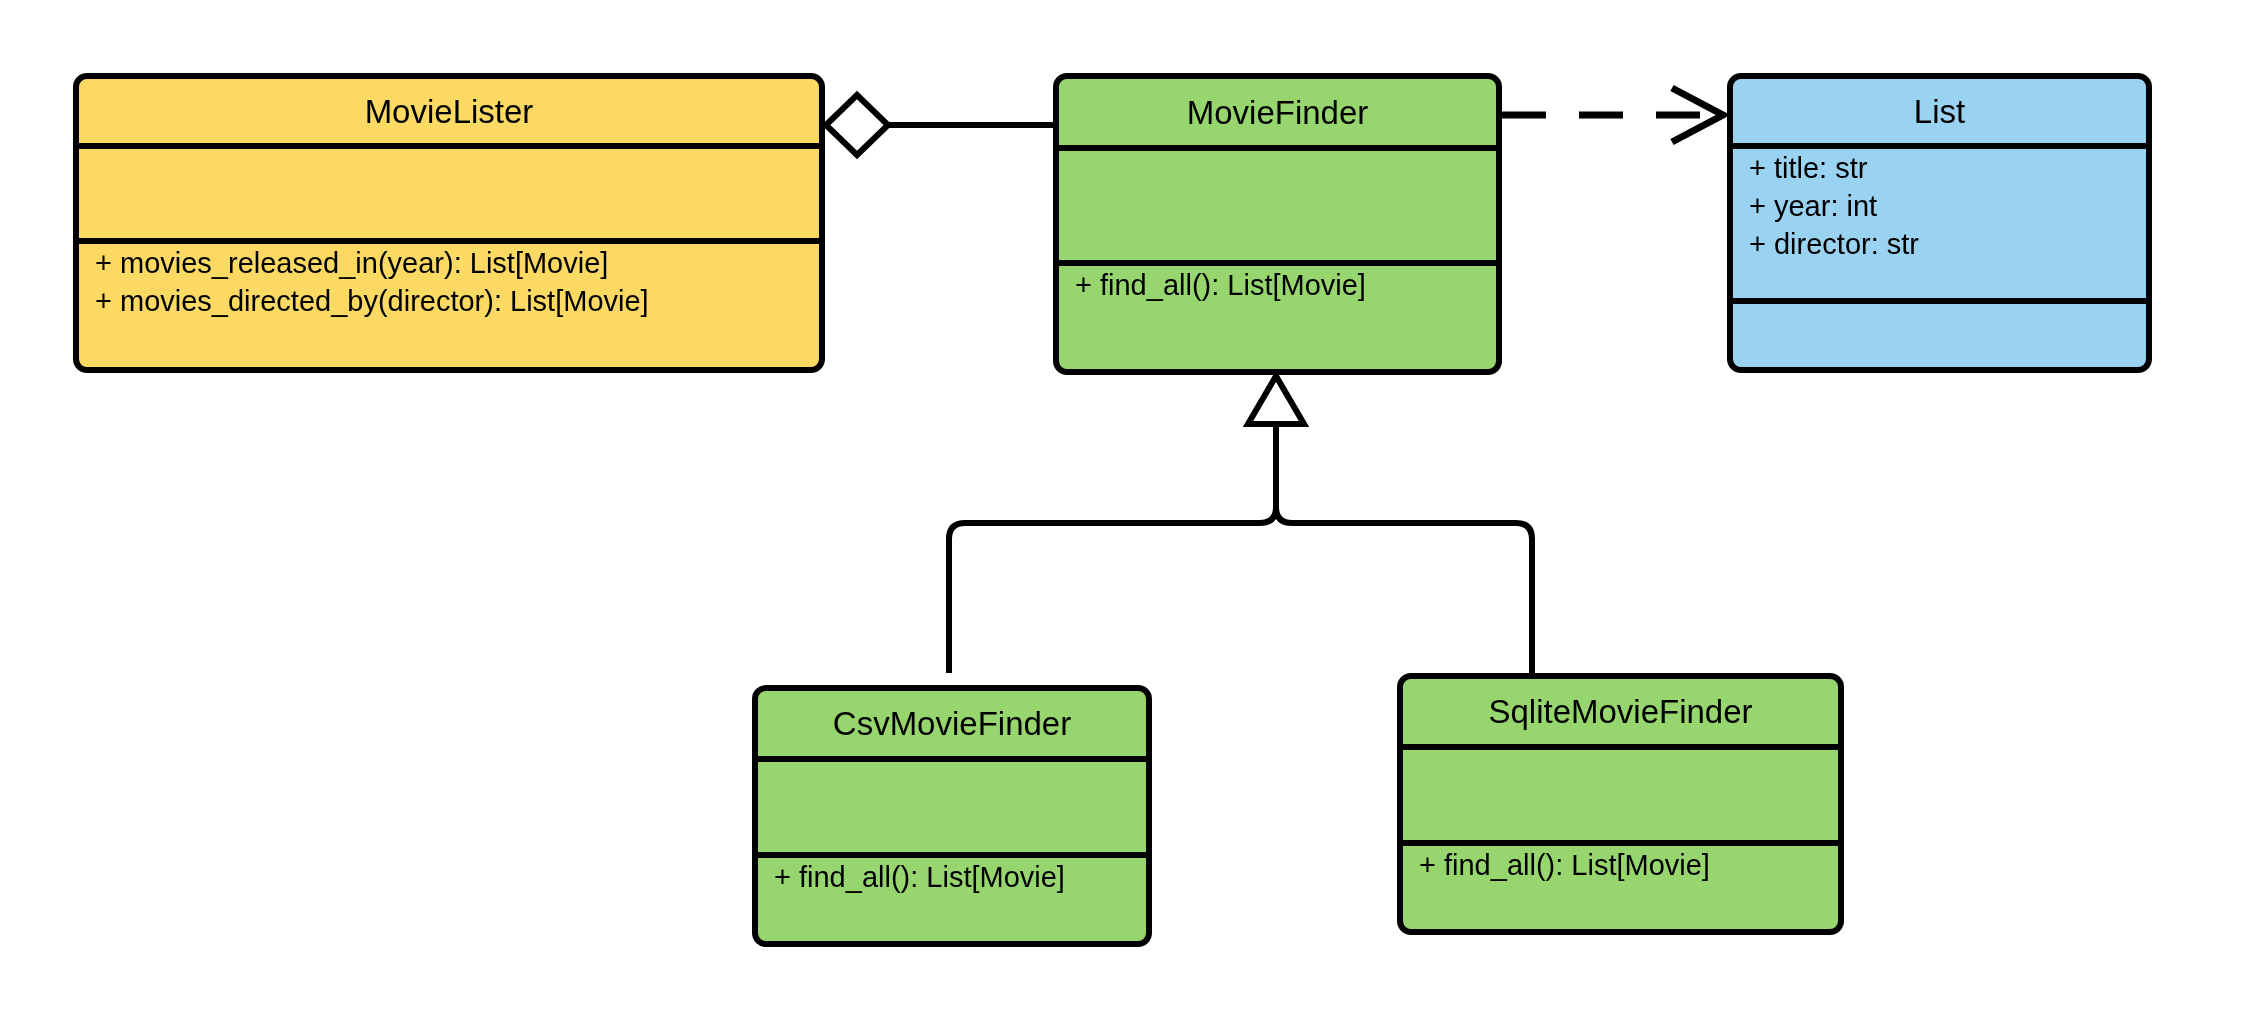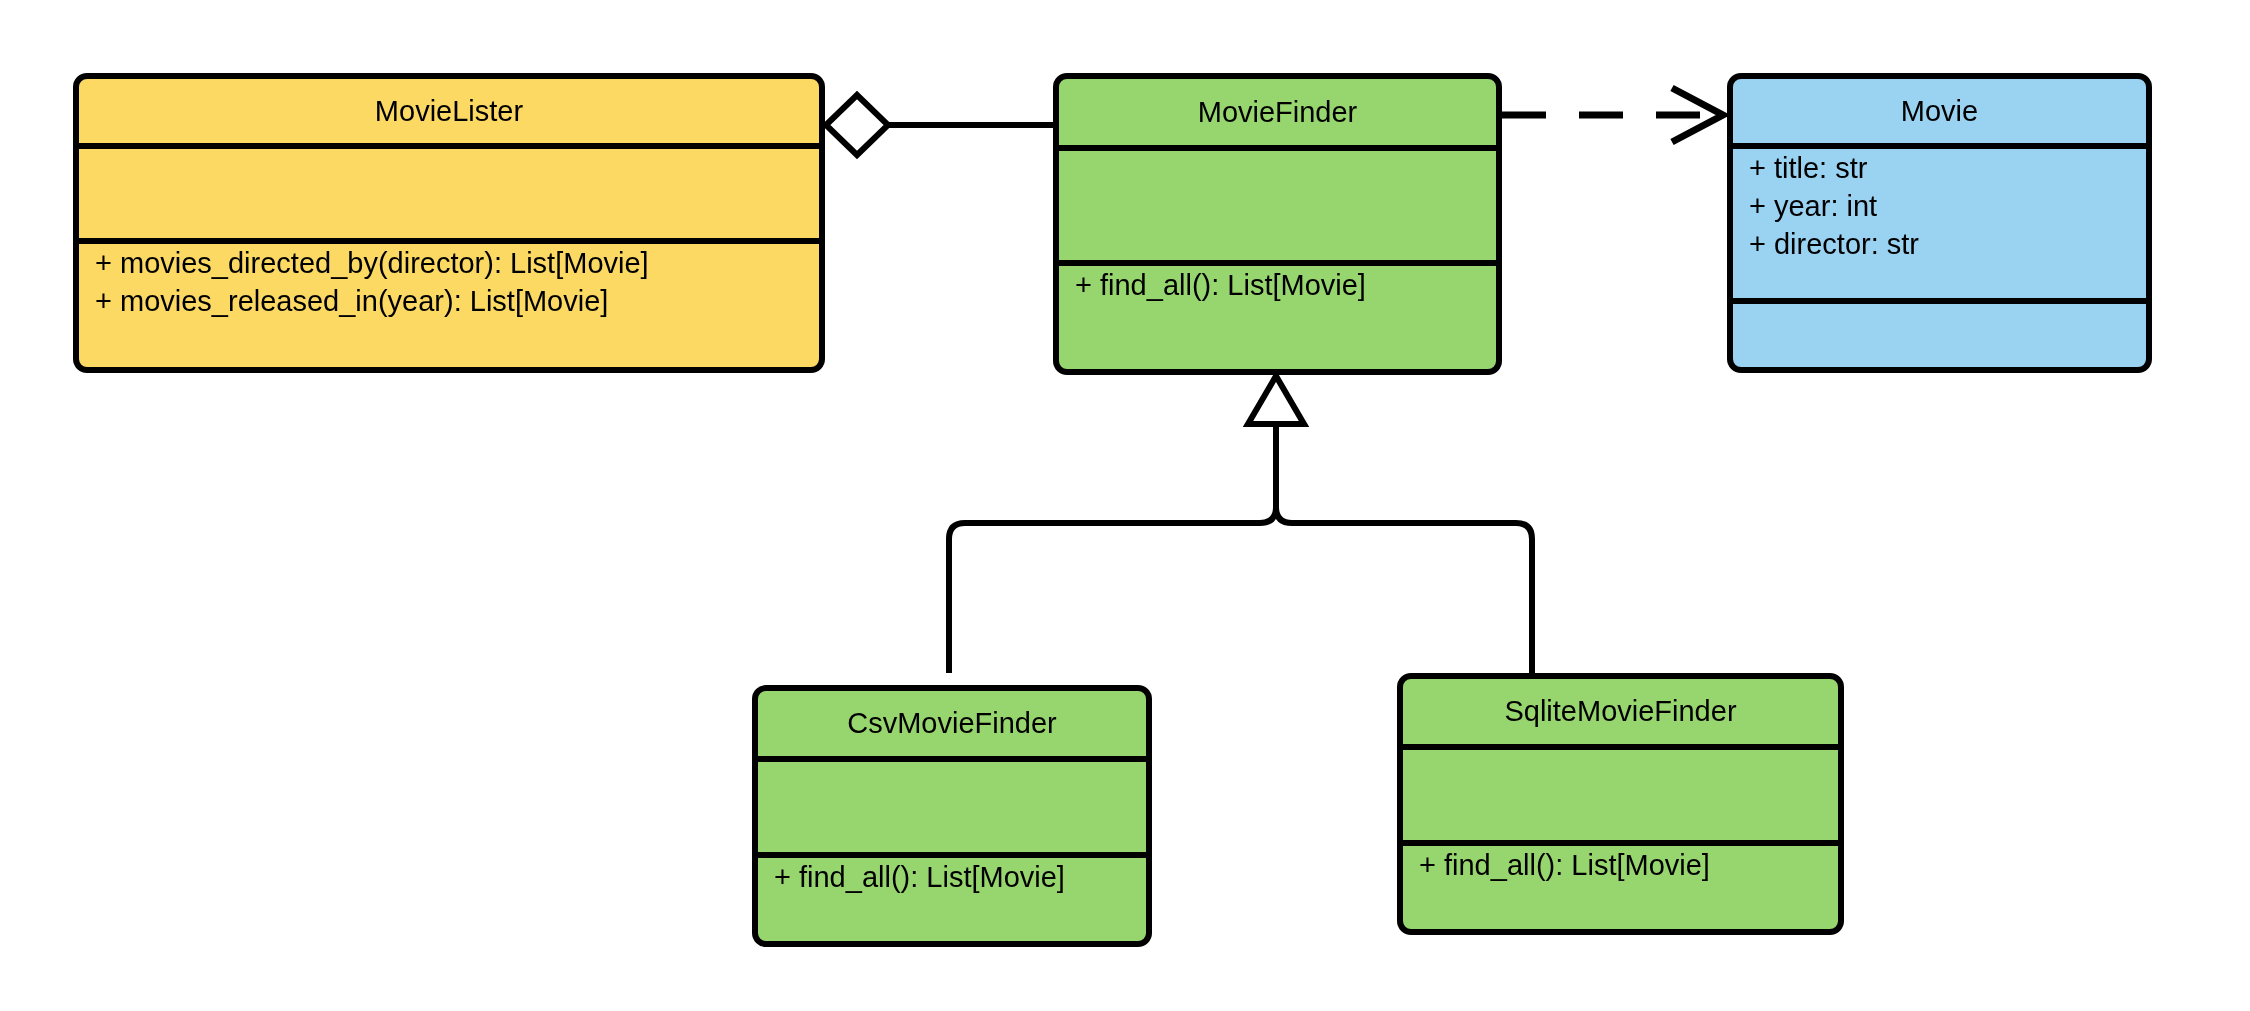--- a/index.html
+++ b/index.html
@@ -30,21 +30,21 @@
     border-radius: 14px;
     display: flex;
     flex-direction: column;
     overflow: hidden;
   }
   .sec-title {
     box-sizing: border-box;
     display: flex;
     align-items: center;
     justify-content: center;
-    font-size: 29px;
+    font-size: 33px;
     line-height: 1;
     flex: 0 0 auto;
   }
   .sec-attrs, .sec-methods {
     box-sizing: border-box;
     border-top: 6px solid #000000;
     display: flex;
     flex-direction: column;
     padding-left: 16px;
     padding-right: 8px;
@@ -80,35 +80,35 @@
       <path d="M 949 673 L 949 539 Q 949 523 965 523 L 1260 523 Q 1276 523 1276 507 L 1276 424" fill="none" stroke="#000000" stroke-width="6"></path>
       <path d="M 1532 673 L 1532 539 Q 1532 523 1516 523 L 1292 523 Q 1276 523 1276 507" fill="none" stroke="#000000" stroke-width="6"></path>
       <polygon points="1276,376 1248,424 1304,424" fill="#ffffff" stroke="#000000" stroke-width="6"></polygon>
     </g>
   </svg>
 
   <div class="uml-class" style="left: 73px; top: 73px; width: 752px; height: 300px; background-color: rgb(251, 217, 99);">
     <div class="sec-title" style="height:64px;">MovieLister</div>
     <div class="sec-attrs" style="height:95px;"></div>
     <div class="sec-methods">
+      <div class="member">+ movies_released_in(year): List[Movie]</div>
       <div class="member">+ movies_directed_by(director): List[Movie]</div>
-      <div class="member">+ movies_released_in(year): List[Movie]</div>
     </div>
   </div>
 
   <div class="uml-class" style="left: 1053px; top: 73px; width: 449px; height: 302px; background-color: rgb(151, 213, 110);">
     <div class="sec-title" style="height:66px;">MovieFinder</div>
     <div class="sec-attrs" style="height:115px;"></div>
     <div class="sec-methods">
       <div class="member">+ find_all(): List[Movie]</div>
     </div>
   </div>
 
   <div class="uml-class" style="left: 1727px; top: 73px; width: 425px; height: 300px; background-color: rgb(154, 210, 242);">
-    <div class="sec-title" style="height:64px;">Movie</div>
+    <div class="sec-title" style="height:64px;">List</div>
     <div class="sec-attrs" style="height:155px;">
       <div class="member">+ title: str</div>
       <div class="member">+ year: int</div>
       <div class="member">+ director: str</div>
     </div>
     <div class="sec-methods"></div>
   </div>
 
   <div class="uml-class" style="left: 752px; top: 685px; width: 400px; height: 262px; background-color: rgb(151, 213, 110);">
     <div class="sec-title" style="height:65px;">CsvMovieFinder</div>

